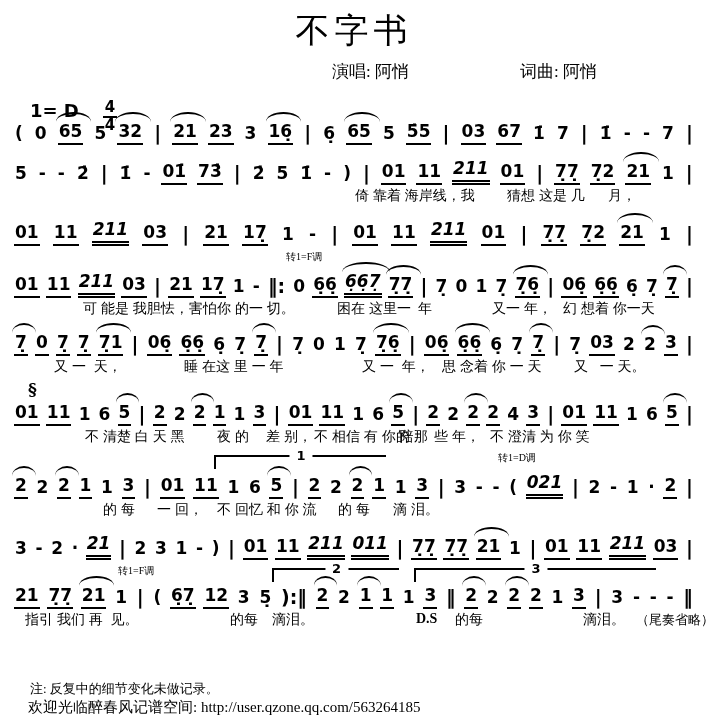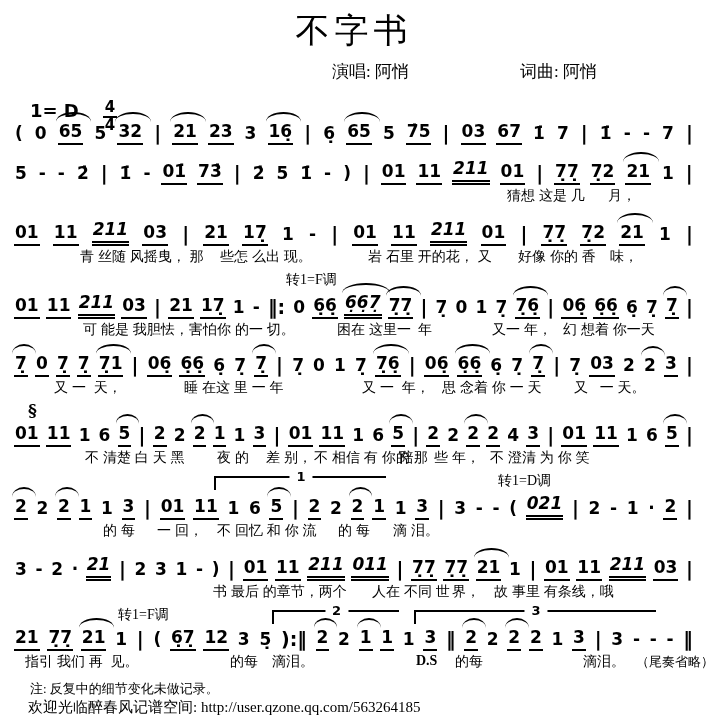--- a/index.html
+++ b/index.html
@@ -23,21 +23,21 @@
   .notes{display:flex;justify-content:space-between;align-items:flex-end;
          font-weight:bold;font-size:17px;line-height:22px;padding-bottom:2px;}
   .tok{position:relative;white-space:nowrap;}
   .chars{display:inline-block;padding:0 1px 1px 1px;}
   .chars.u1{border-bottom:2px solid #000;}
   .chars.u2{border-bottom:5px double #000;font-style:italic;}
   .tok.bar .chars{font-size:19px;}
   .tok.arc::before{content:"";position:absolute;left:-2px;top:-8px;height:8px;
          width:calc(100% + 10px);border-top:2px solid #000;
          border-radius:50% 50% 0 0 / 100% 100% 0 0;}
-  .annot{position:absolute;top:2px;font-size:14px;
+  .annot{position:absolute;top:2px;font-size:10px;
          font-family:"Liberation Serif","DejaVu Serif",serif;white-space:nowrap;}
   .volta{position:absolute;top:6px;height:12px;border-top:2px solid #000;border-left:2px solid #000;}
   .volta b{position:absolute;top:-9px;left:50%;transform:translateX(-50%);
          background:#fff;padding:0 7px;font-size:13px;font-weight:bold;}
   .segno{position:absolute;left:14px;top:0;font-size:17px;font-weight:bold;
          font-family:"DejaVu Serif",serif;}
   .lyrics{position:relative;height:21px;font-size:14px;
           font-family:"Liberation Sans","DejaVu Sans",sans-serif;}
   .seg{position:absolute;top:0;white-space:pre;}
   .seg.small{font-size:13px;font-family:"Liberation Serif",serif;}
@@ -75,21 +75,21 @@
           <span class="tok arc"><span class="chars u1">32</span></span>
           <span class="tok bar"><span class="chars u0">|</span></span>
           <span class="tok arc"><span class="chars u1">21</span></span>
           <span class="tok"><span class="chars u1">23</span></span>
           <span class="tok"><span class="chars u0">3</span></span>
           <span class="tok arc"><span class="chars u1">16̣</span></span>
           <span class="tok bar"><span class="chars u0">|</span></span>
           <span class="tok"><span class="chars u0">6̣</span></span>
           <span class="tok arc"><span class="chars u1">65</span></span>
           <span class="tok"><span class="chars u0">5</span></span>
-          <span class="tok"><span class="chars u1">7̇5</span></span>
+          <span class="tok"><span class="chars u1">5̇5</span></span>
           <span class="tok bar"><span class="chars u0">|</span></span>
           <span class="tok"><span class="chars u1">03</span></span>
           <span class="tok"><span class="chars u1">67</span></span>
           <span class="tok"><span class="chars u0">1̇</span></span>
           <span class="tok"><span class="chars u0">7</span></span>
           <span class="tok bar"><span class="chars u0">|</span></span>
           <span class="tok"><span class="chars u0">1̇</span></span>
           <span class="tok"><span class="chars u0">-</span></span>
           <span class="tok"><span class="chars u0">-</span></span>
           <span class="tok"><span class="chars u0">7</span></span>
@@ -119,20 +119,21 @@
           <span class="tok"><span class="chars u2">211</span></span>
           <span class="tok"><span class="chars u1">01</span></span>
           <span class="tok bar"><span class="chars u0">|</span></span>
           <span class="tok"><span class="chars u1">7̣7̣</span></span>
           <span class="tok"><span class="chars u1">7̣2</span></span>
           <span class="tok arc"><span class="chars u1">21</span></span>
           <span class="tok"><span class="chars u0">1</span></span>
           <span class="tok bar"><span class="chars u0">|</span></span>
         </div>
         <div class="lyrics">
+          <span class="seg" style="left: 341px;">倚 靠着 海岸线，我</span>
           <span class="seg" style="left: 493px;">猜想 这是 几</span>
           <span class="seg" style="left: 594px;">月，</span>
         </div>
       </div>
       <div class="line" style="padding-top: 10px;">
         <div class="notes">
           <span class="tok"><span class="chars u1">01</span></span>
           <span class="tok"><span class="chars u1">11</span></span>
           <span class="tok"><span class="chars u2">211</span></span>
           <span class="tok"><span class="chars u1">03</span></span>
@@ -145,27 +146,20 @@
           <span class="tok"><span class="chars u1">01</span></span>
           <span class="tok"><span class="chars u1">11</span></span>
           <span class="tok"><span class="chars u2">211</span></span>
           <span class="tok"><span class="chars u1">01</span></span>
           <span class="tok bar"><span class="chars u0">|</span></span>
           <span class="tok"><span class="chars u1">7̣7̣</span></span>
           <span class="tok"><span class="chars u1">7̣2</span></span>
           <span class="tok arc"><span class="chars u1">21</span></span>
           <span class="tok"><span class="chars u0">1</span></span>
           <span class="tok bar"><span class="chars u0">|</span></span>
-        </div>
-        <div class="lyrics">
-          <span class="seg" style="left: 66px;">青 丝随 风摇曳， 那</span>
-          <span class="seg" style="left: 206px;">些怎 么出 现。</span>
-          <span class="seg" style="left: 354px;">岩 石里 开的花， 又</span>
-          <span class="seg" style="left: 504px;">好像 你的 香</span>
-          <span class="seg" style="left: 596px;">味，</span>
         </div>
       </div>
       <div class="line" style="padding-top: 22px;">
         <span class="annot" style="left: 272px;">转1=F调</span>
         <div class="notes">
           <span class="tok"><span class="chars u1">01</span></span>
           <span class="tok"><span class="chars u1">11</span></span>
           <span class="tok"><span class="chars u2">211</span></span>
           <span class="tok"><span class="chars u1">03</span></span>
           <span class="tok bar"><span class="chars u0">|</span></span>
@@ -358,26 +352,20 @@
           <span class="tok"><span class="chars u1">7̣7̣</span></span>
           <span class="tok arc"><span class="chars u1">21</span></span>
           <span class="tok"><span class="chars u0">1</span></span>
           <span class="tok bar"><span class="chars u0">|</span></span>
           <span class="tok"><span class="chars u1">01</span></span>
           <span class="tok"><span class="chars u1">11</span></span>
           <span class="tok"><span class="chars u2">211</span></span>
           <span class="tok"><span class="chars u1">03</span></span>
           <span class="tok bar"><span class="chars u0">|</span></span>
         </div>
-        <div class="lyrics">
-          <span class="seg" style="left: 199px;">书 最后 的章节，两个</span>
-          <span class="seg" style="left: 358px;">人在 不同 世</span>
-          <span class="seg" style="left: 438px;">界，</span>
-          <span class="seg" style="left: 480px;">故 事里 有条线，哦</span>
-        </div>
       </div>
       <div class="line" style="padding-top: 22px;">
         <span class="annot" style="left: 104px;">转1=F调</span>
         <div class="volta" style="left: 258px; width: 125px;">
           <b>2</b>
         </div>
         <div class="volta" style="left: 400px; width: 240px;">
           <b>3</b>
         </div>
         <div class="notes">

